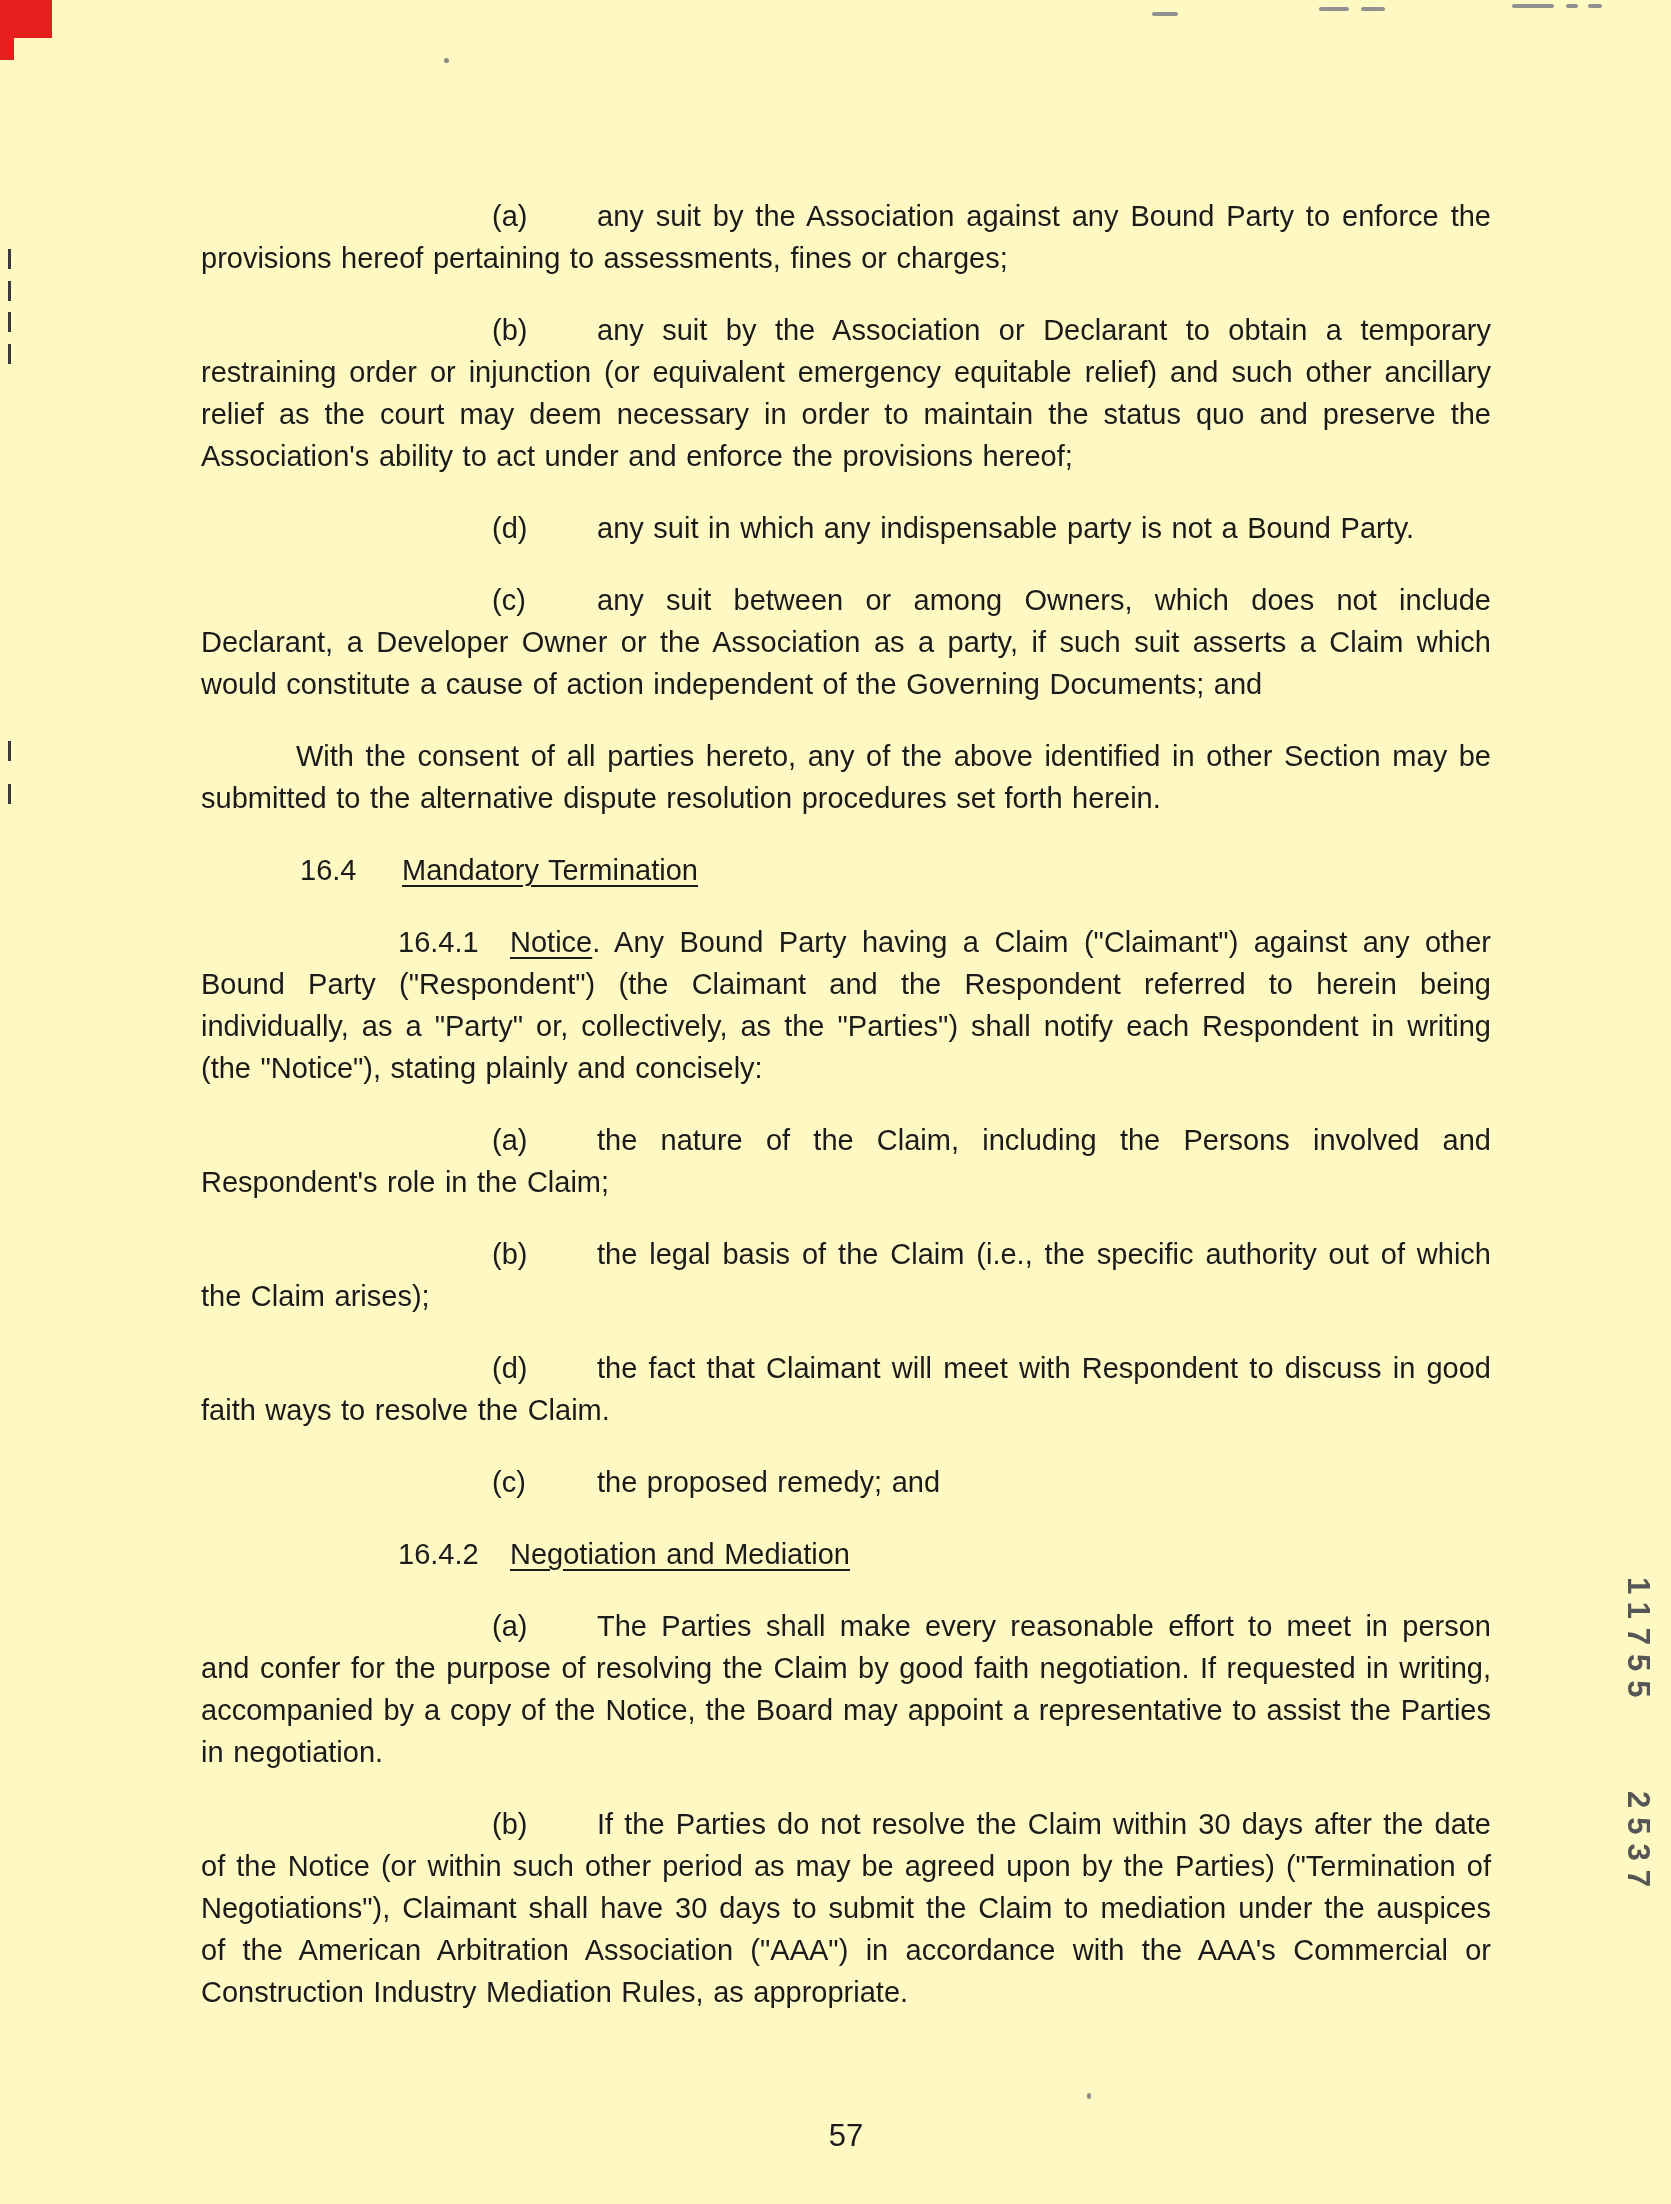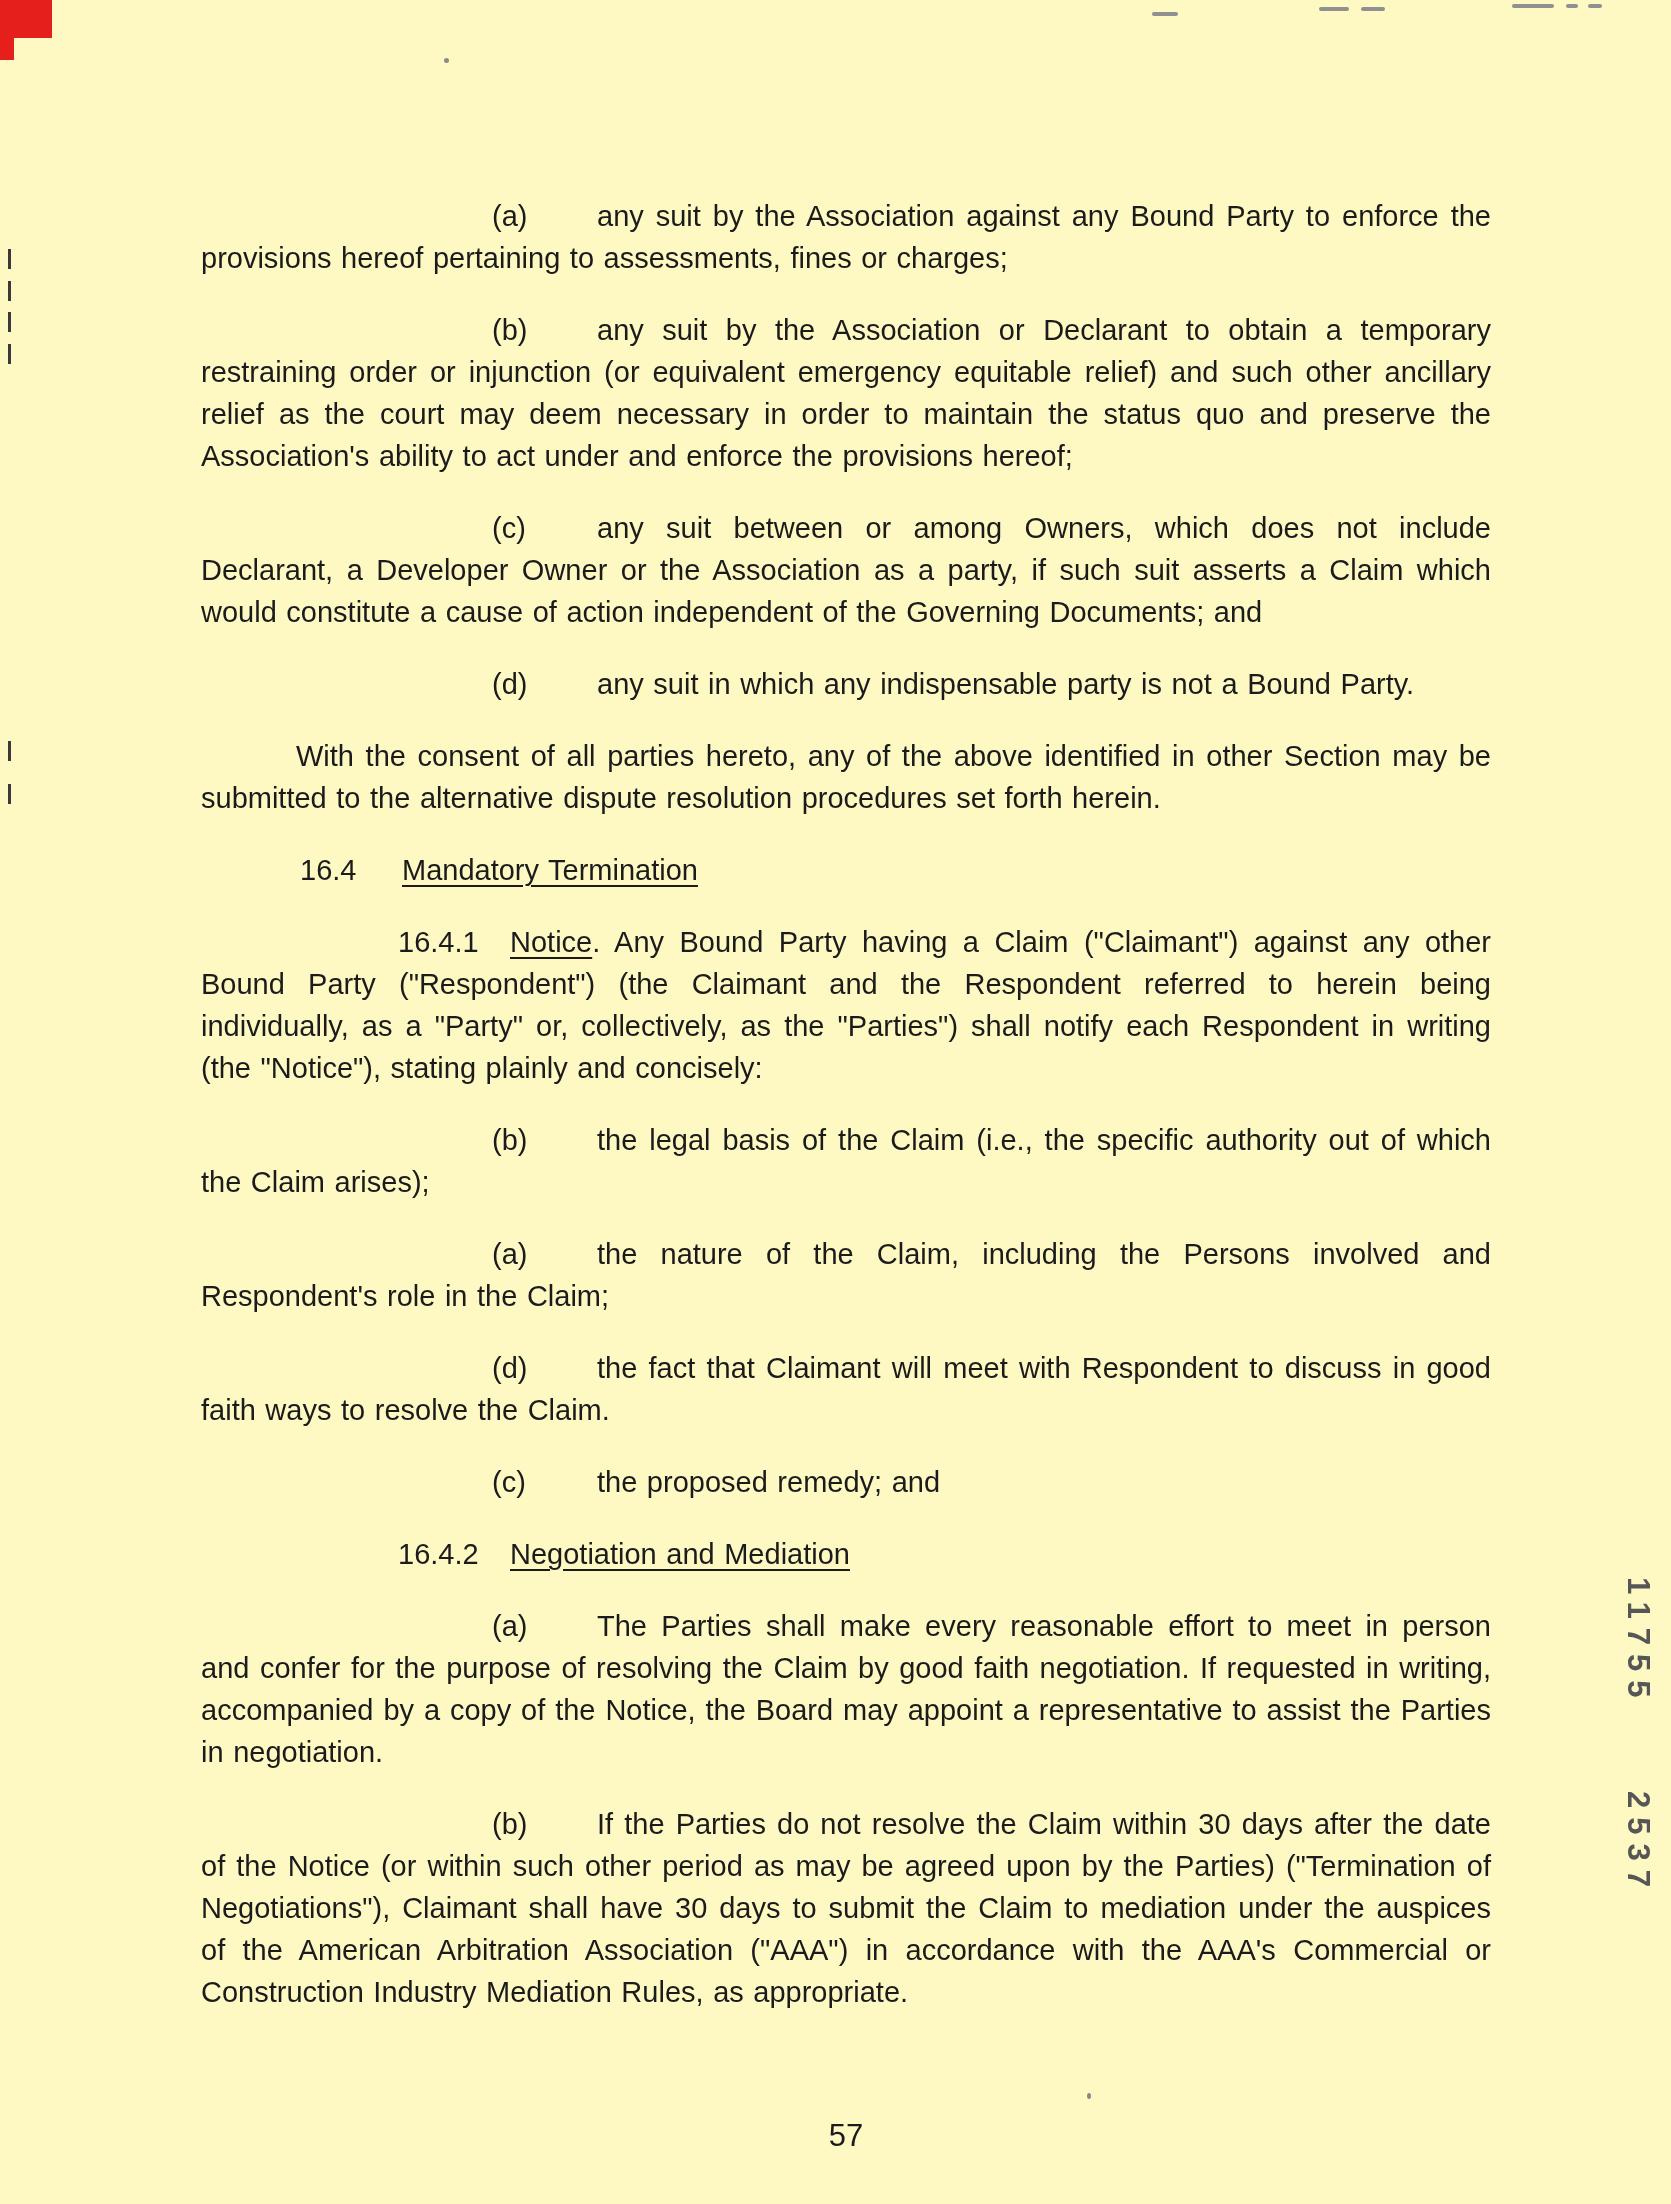--- a/index.html
+++ b/index.html
@@ -99,33 +99,33 @@
 
   <div class="speck" style="left:444px; top:58px; width:5px; height:5px;"></div>
   <div class="speck" style="left:1087px; top:2093px; width:4px; height:6px;"></div>
 
   <div class="text-column">
 
     <p class="para item"><span class="lbl">(a)</span><span>any suit by the Association against any Bound Party to enforce the provisions hereof pertaining to assessments, fines or charges;</span></p>
 
     <p class="para item"><span class="lbl">(b)</span><span>any suit by the Association or Declarant to obtain a temporary restraining order or injunction (or equivalent emergency equitable relief) and such other ancillary relief as the court may deem necessary in order to maintain the status quo and preserve the Association's ability to act under and enforce the provisions hereof;</span></p>
 
+    <p class="para item"><span class="lbl">(d)</span><span>any suit in which any indispensable party is not a Bound Party.</span></p>
+
     <p class="para item"><span class="lbl">(c)</span><span>any suit between or among Owners, which does not include Declarant, a Developer Owner or the Association as a party, if such suit asserts a Claim which would constitute a cause of action independent of the Governing Documents; and</span></p>
-
-    <p class="para item"><span class="lbl">(d)</span><span>any suit in which any indispensable party is not a Bound Party.</span></p>
 
     <p class="para body-ind"><span>With the consent of all parties hereto, any of the above identified in other Section may be submitted to the alternative dispute resolution procedures set forth herein.</span></p>
 
     <p class="para h-main"><span class="num-main">16.4</span><span class="u">Mandatory Termination</span></p>
 
     <p class="para h-sub"><span class="num-sub">16.4.1</span><span class="u">Notice</span><span>. Any Bound Party having a Claim ("Claimant") against any other Bound Party ("Respondent") (the Claimant and the Respondent referred to herein being individually, as a "Party" or, collectively, as the "Parties") shall notify each Respondent in writing (the "Notice"), stating plainly and concisely:</span></p>
 
+    <p class="para item"><span class="lbl">(a)</span><span>the nature of the Claim, including the Persons involved and Respondent's role in the Claim;</span></p>
+
     <p class="para item"><span class="lbl">(b)</span><span>the legal basis of the Claim (i.e., the specific authority out of which the Claim arises);</span></p>
-
-    <p class="para item"><span class="lbl">(a)</span><span>the nature of the Claim, including the Persons involved and Respondent's role in the Claim;</span></p>
 
     <p class="para item"><span class="lbl">(d)</span><span>the fact that Claimant will meet with Respondent to discuss in good faith ways to resolve the Claim.</span></p>
 
     <p class="para item"><span class="lbl">(c)</span><span>the proposed remedy; and</span></p>
 
     <p class="para h-sub"><span class="num-sub">16.4.2</span><span class="u">Negotiation and Mediation</span></p>
 
     <p class="para item"><span class="lbl">(a)</span><span>The Parties shall make every reasonable effort to meet in person and confer for the purpose of resolving the Claim by good faith negotiation. If requested in writing, accompanied by a copy of the Notice, the Board may appoint a representative to assist the Parties in negotiation.</span></p>
 
     <p class="para item"><span class="lbl">(b)</span><span>If the Parties do not resolve the Claim within 30 days after the date of the Notice (or within such other period as may be agreed upon by the Parties) ("Termination of Negotiations"), Claimant shall have 30 days to submit the Claim to mediation under the auspices of the American Arbitration Association ("AAA") in accordance with the AAA's Commercial or Construction Industry Mediation Rules, as appropriate.</span></p>

